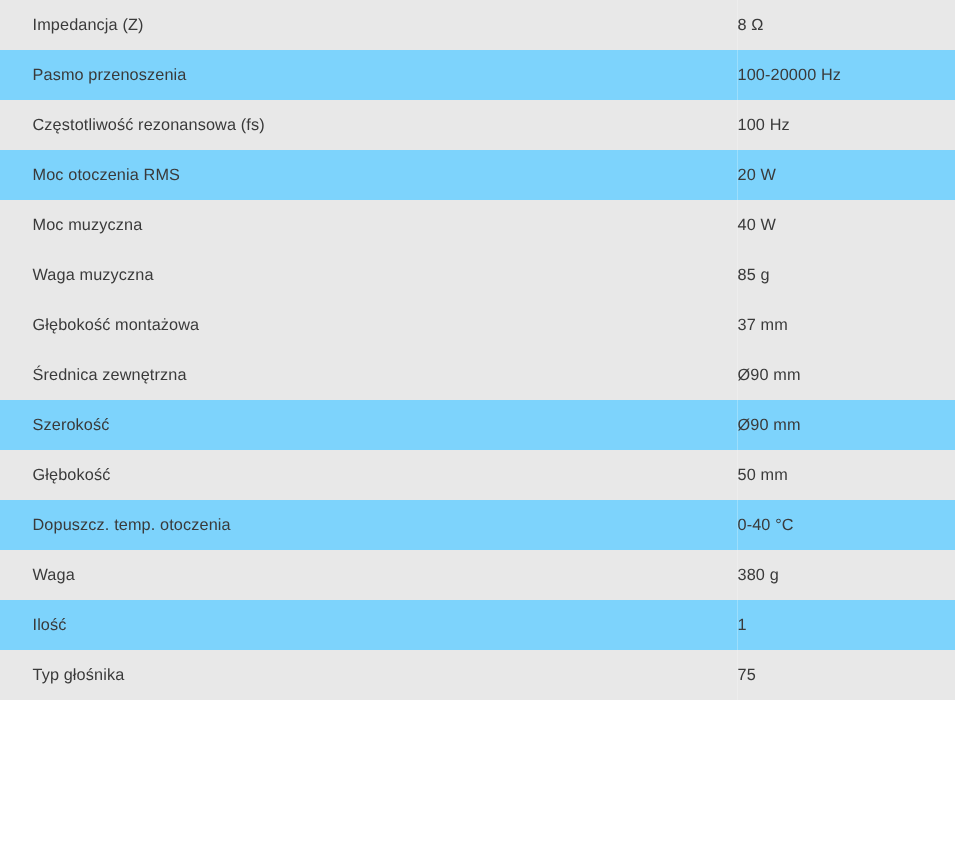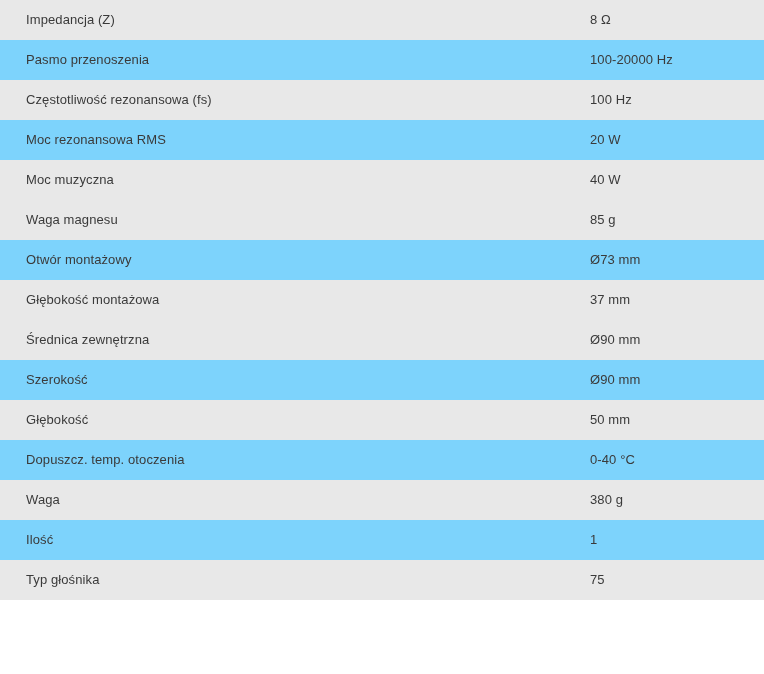--- a/index.html
+++ b/index.html
@@ -68,34 +68,30 @@
     </tr>
     <tr class="row-even">
       <td class="name"><span>Pasmo przenoszenia</span></td>
       <td class="value"><span>100-20000 Hz</span></td>
     </tr>
     <tr class="row-odd">
       <td class="name"><span>Częstotliwość rezonansowa (fs)</span></td>
       <td class="value"><span>100 Hz</span></td>
     </tr>
     <tr class="row-even">
-      <td class="name"><span>Moc rezonansowa RMS</span></td>
+      <td class="name"><span>Moc otoczenia RMS</span></td>
       <td class="value"><span>20 W</span></td>
     </tr>
     <tr class="row-odd">
       <td class="name"><span>Moc muzyczna</span></td>
       <td class="value"><span>40 W</span></td>
     </tr>
     <tr class="row-odd">
-      <td class="name"><span>Waga magnesu</span></td>
+      <td class="name"><span>Waga muzyczna</span></td>
       <td class="value"><span>85 g</span></td>
-    </tr>
-    <tr class="row-even">
-      <td class="name"><span>Otwór montażowy</span></td>
-      <td class="value"><span>Ø73 mm</span></td>
     </tr>
     <tr class="row-odd">
       <td class="name"><span>Głębokość montażowa</span></td>
       <td class="value"><span>37 mm</span></td>
     </tr>
     <tr class="row-odd">
       <td class="name"><span>Średnica zewnętrzna</span></td>
       <td class="value"><span>Ø90 mm</span></td>
     </tr>
     <tr class="row-even">

